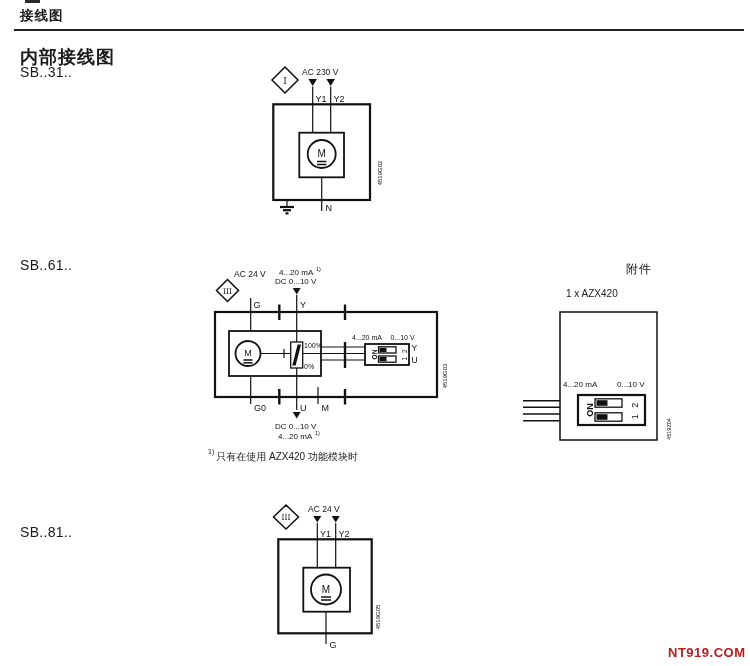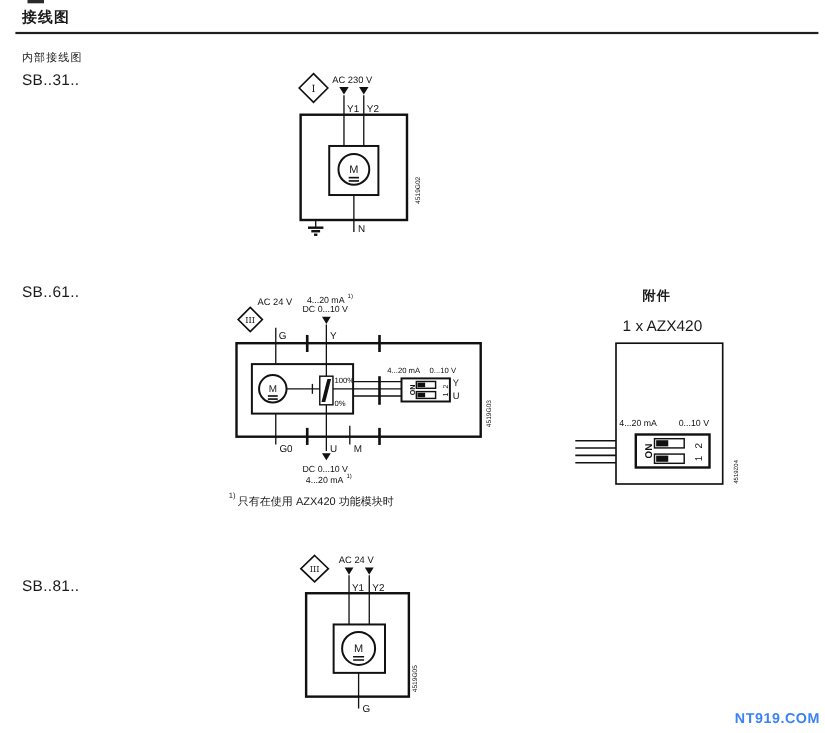--- a/index.html
+++ b/index.html
@@ -1,27 +1,27 @@
 <!DOCTYPE html>
 <html><head>
 <meta charset="utf-8">
 <style>
   html,body{margin:0;padding:0;background:#fff;}
   .page{position:relative;width:750px;height:666px;background:#ffffff;overflow:hidden;
         font-family:"Liberation Sans",sans-serif;color:#1a1a1a;}
   .abs{position:absolute;}
   .title{font-size:13.5px;font-weight:bold;letter-spacing:1px;}
   .hrule{height:2px;background:#1f1f1f;}
-  .subtitle{font-size:10px;font-weight:normal;letter-spacing:1px;}
+  .subtitle{font-size:18px;font-weight:bold;letter-spacing:1px;}
   .model{font-size:14px;letter-spacing:0.3px;}
-  .acc-title{font-size:12px;font-weight:bold;letter-spacing:1px;}
-  .acc-item{font-size:14px;}
+  .acc-title{font-size:12px;font-weight:normal;letter-spacing:1px;margin-left:42px;}
+  .acc-item{font-size:10px;}
   .footnote{font-size:10px;}
   .footnote .sup{font-size:7px;vertical-align:6px;margin-right:2px;}
-  .watermark{font-size:13px;font-weight:bold;color:#3b82f6;letter-spacing:0.5px;}
+  .watermark{font-size:13px;font-weight:bold;color:#b91c1c;letter-spacing:0.5px;}
   .fragment{width:15px;height:3px;background:#2a2a2a;}
   svg{position:absolute;overflow:visible;}
   svg text{fill:#111;stroke:none;font-family:"Liberation Sans",sans-serif;}
   svg .serif{font-family:"DejaVu Serif",serif;}
   .w1{stroke:#111;stroke-width:1.2;fill:none;}
   .w15{stroke:#111;stroke-width:1.5;fill:none;}
   .w18{stroke:#111;stroke-width:1.8;fill:none;}
   .w2{stroke:#111;stroke-width:2.2;fill:none;}
   .tick{stroke:#111;stroke-width:2.4;fill:none;}
   .fillb{fill:#111;stroke:none;}

